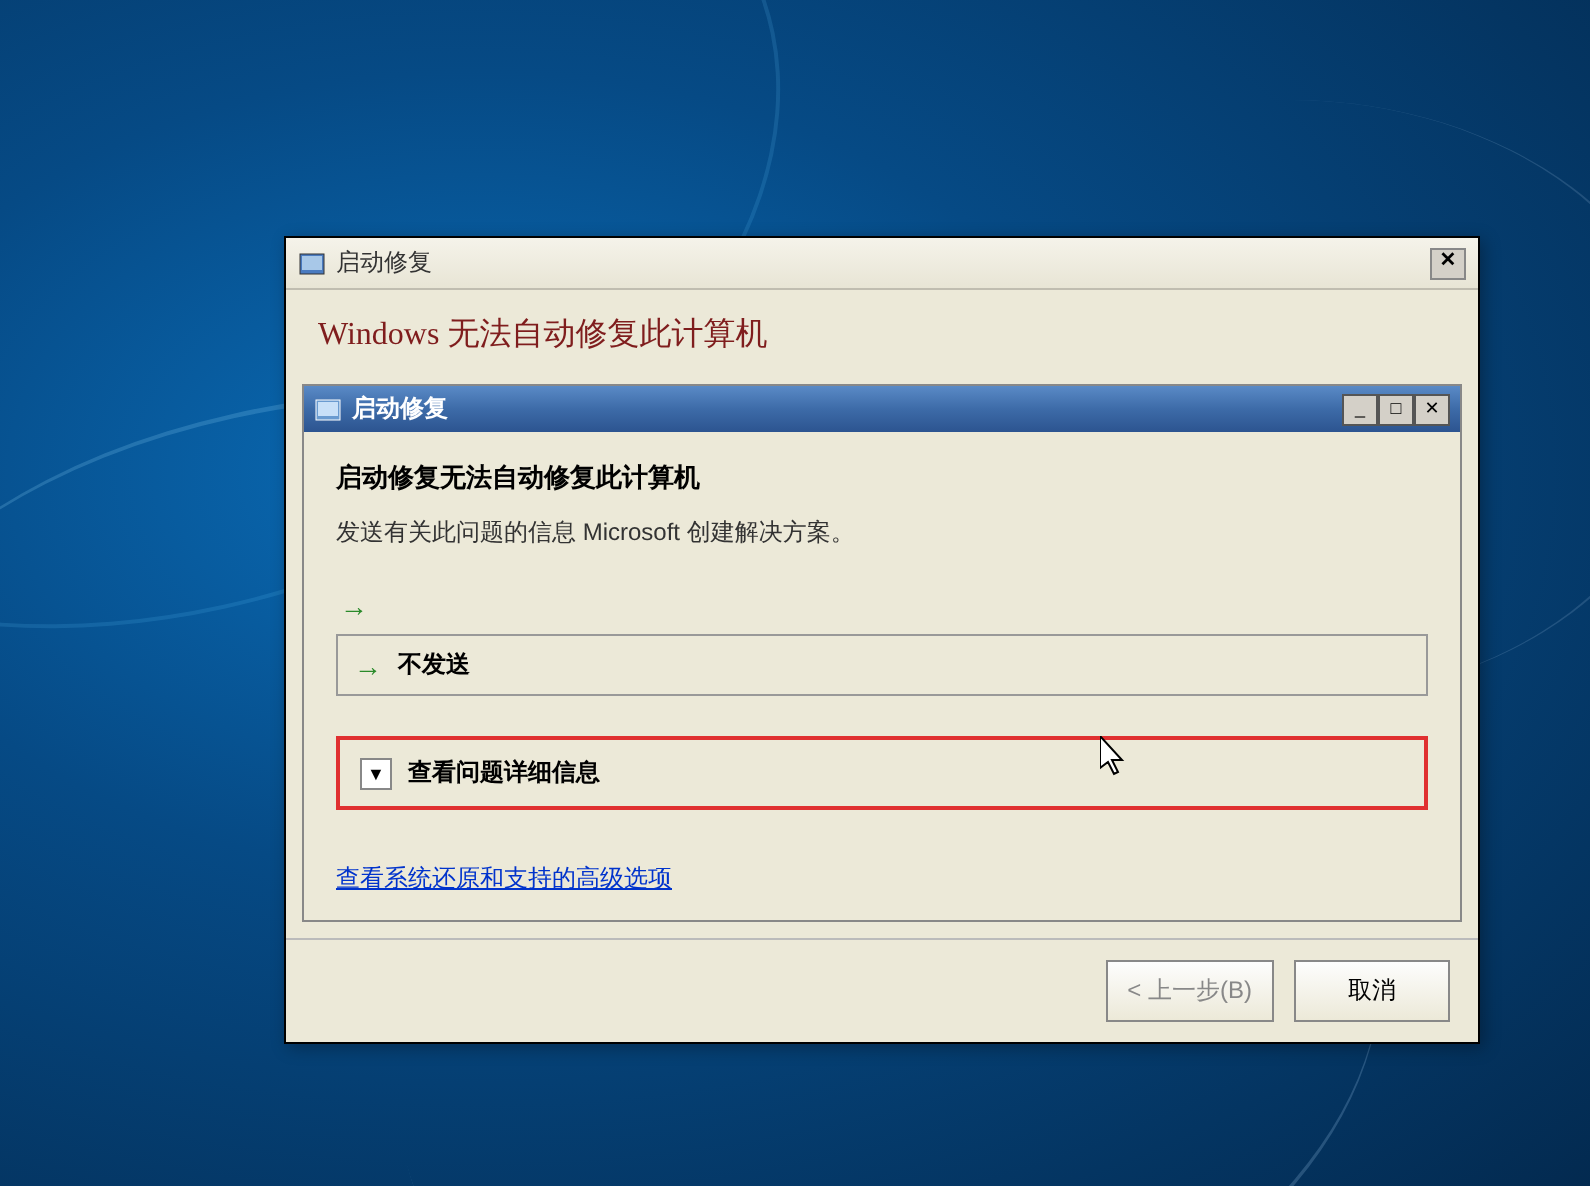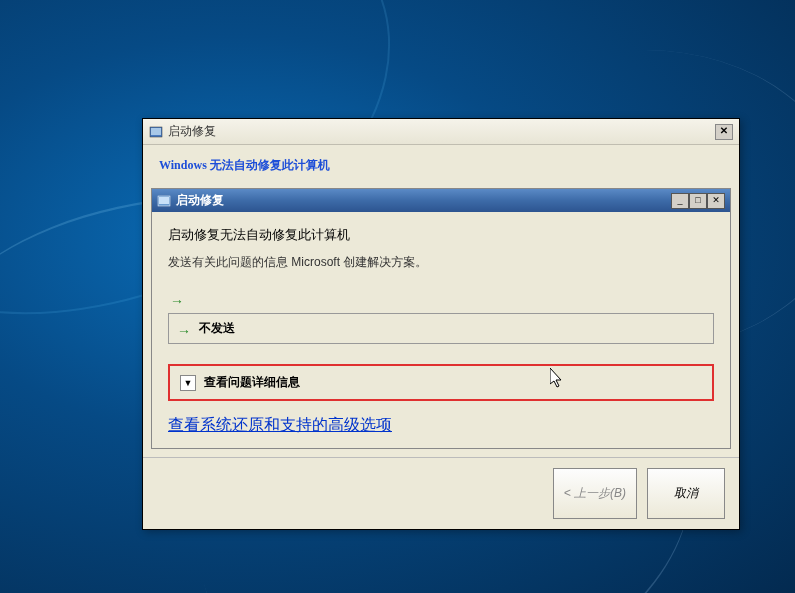--- a/index.html
+++ b/index.html
@@ -124,23 +124,23 @@
       font-family: Arial;
       font-weight: bold;
     }
     
     .outer-content {
       padding: 12px 16px 8px 16px;
     }
     
     .outer-heading {
       font-family: SimSun, serif;
-      font-size: 12px;
-      font-weight: bold;
-      color: #1d4ed8;
+      font-size: 16px;
+      font-weight: normal;
+      color: #7f1d1d;
     }
     
     
     .inner-dialog {
       margin: 6px 8px 8px 8px;
       background: #ece9d8;
       border: 1px solid #888;
     }
     
     .inner-titlebar {
@@ -179,21 +179,21 @@
       line-height: 13px;
       color: #000;
     }
     
     .inner-content {
       padding: 14px 16px 12px 16px;
     }
     
     .inner-heading {
       font-size: 13px;
-      font-weight: normal;
+      font-weight: bold;
       color: #000;
       margin-bottom: 10px;
     }
     
     .inner-desc {
       font-size: 12px;
       color: #333;
       margin-bottom: 16px;
     }
     
@@ -240,45 +240,44 @@
       display: flex;
       align-items: center;
       justify-content: center;
       font-size: 9px;
       cursor: pointer;
     }
     
     .link-text {
       color: #0033cc;
       text-decoration: underline;
-      font-size: 16px;
-      cursor: pointer;
-      margin-top: 0;
+      font-size: 12px;
+      cursor: pointer;
+      margin-top: 12px;
       display: inline-block;
     }
     
     
     .button-bar {
       background: #ece9d8;
       border-top: 1px solid #bbb;
       padding: 10px 14px;
       display: flex;
       justify-content: flex-end;
       gap: 10px;
     }
     
     .dlg-button {
       min-width: 78px;
-      padding: 16px 10px;
+      padding: 6px 10px;
       background: linear-gradient(to bottom, #fdfdfd 0%, #ece9d8 100%);
       border: 1px solid #888;
       font-size: 12px;
       cursor: pointer;
       font-family: inherit;
-      font-style: italic;
     }
     .dlg-button:disabled {
       color: #888;
       cursor: default;
     }
     
     .cursor-arrow {
       position: absolute;
       top: 368px;
       left: 550px;

